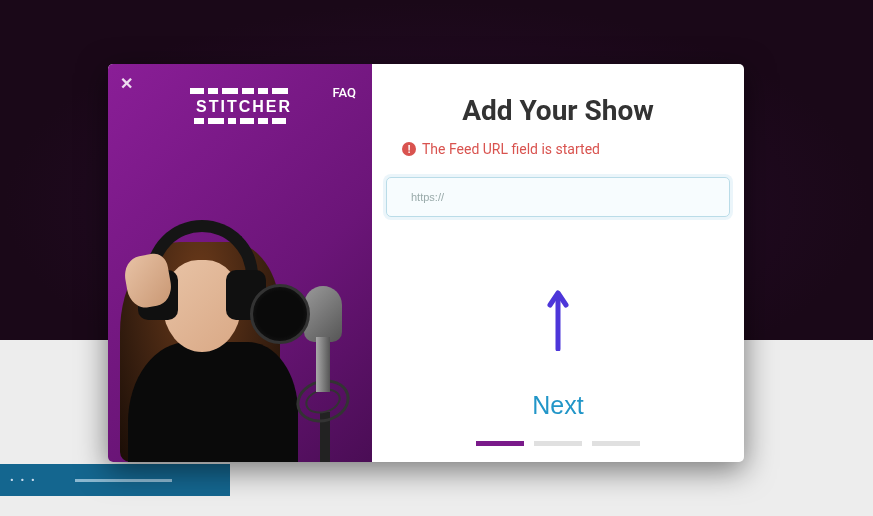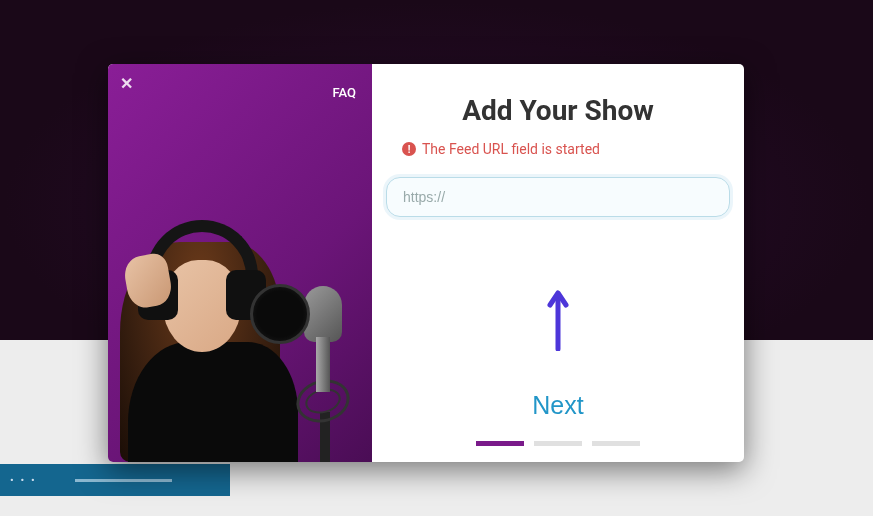--- a/index.html
+++ b/index.html
@@ -212,24 +212,24 @@
       margin-top: 42px;
       font-size: 15px;
       font-weight: 700;
       color: #222;
     }
     .url-input {
       margin-top: 20px;
       width: 344px;
       height: 40px;
       border: 1px solid #badce8;
-      border-radius: 14px;
+      border-radius: 5px;
       background: #f7fcfe;
-      padding: 0 16px;
-      font-size: 14px;
+      padding: 0 24px;
+      font-size: 11px;
       color: #666;
       outline: none;
       box-shadow: 0 0 0 3px rgba(120,190,220,0.15);
     }
     .url-input::placeholder { color: #9aa; }
     .arrow {
       position: absolute;
       top: 225px;
       left: 50%;
       transform: translateX(-50%);
@@ -288,20 +288,39 @@
 <div class="bottom-bar">
   <span class="hb-dots">• • •</span>
   <div class="hb-line"></div>
   <div class="hb-spacer"></div>
 </div>
 
 <div class="modal">
   <div class="modal-left">
     <span class="close-icon">✕</span>
     <span class="faq-link">FAQ</span>
+    <div class="stitcher-logo">
+      <svg viewBox="0 0 108 40">
+        <g fill="#fff">
+          <rect x="0" y="0" width="14" height="6"></rect>
+          <rect x="18" y="0" width="10" height="6"></rect>
+          <rect x="32" y="0" width="16" height="6"></rect>
+          <rect x="52" y="0" width="12" height="6"></rect>
+          <rect x="68" y="0" width="10" height="6"></rect>
+          <rect x="82" y="0" width="16" height="6"></rect>
+          <text x="54" y="24" text-anchor="middle" font-family="Arial" font-size="16" font-weight="800" letter-spacing="2">STITCHER</text>
+          <rect x="4" y="30" width="10" height="6"></rect>
+          <rect x="18" y="30" width="16" height="6"></rect>
+          <rect x="38" y="30" width="8" height="6"></rect>
+          <rect x="50" y="30" width="14" height="6"></rect>
+          <rect x="68" y="30" width="10" height="6"></rect>
+          <rect x="82" y="30" width="14" height="6"></rect>
+        </g>
+      </svg>
+    </div>
     <div class="podcaster">
       <div class="hair"></div>
       <div class="body-shirt"></div>
       <div class="face"></div>
       <div class="headphone-band"></div>
       <div class="headphone-cup cup-left"></div>
       <div class="headphone-cup cup-right"></div>
       <div class="hand"></div>
       <div class="pop-filter"></div>
       <div class="mic-head"></div>

